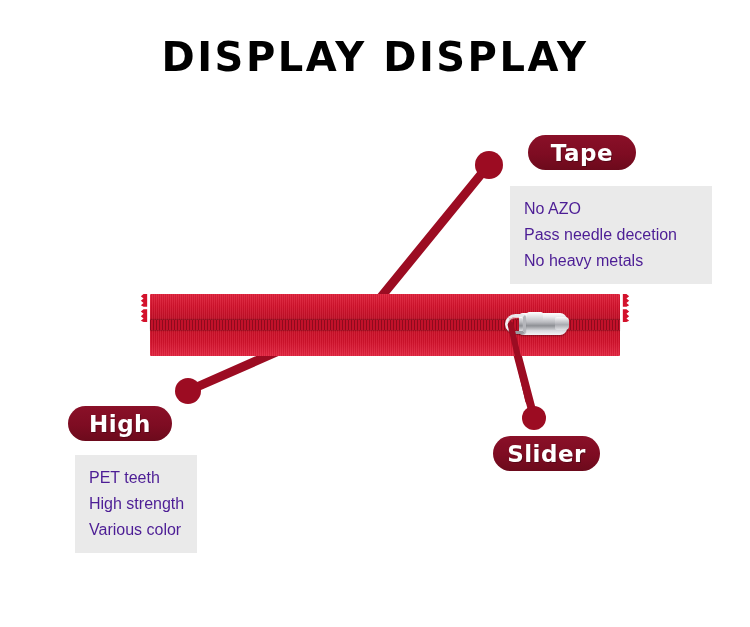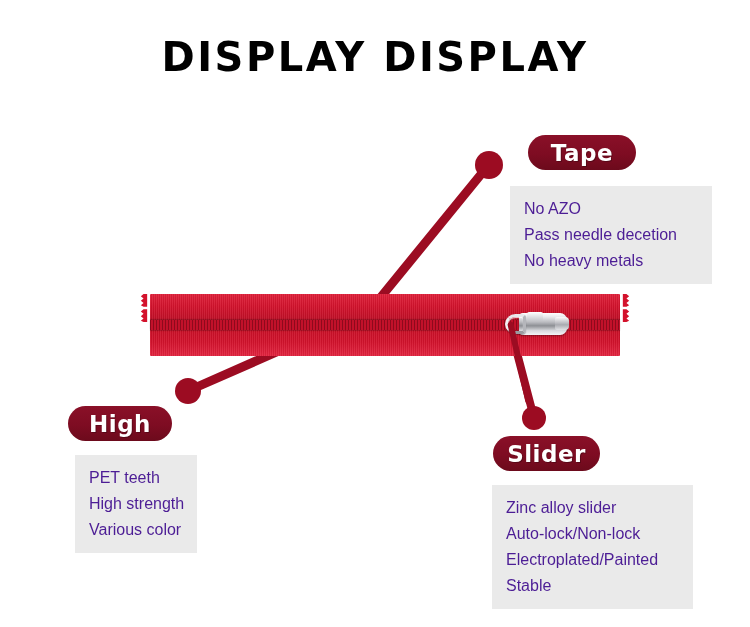--- a/index.html
+++ b/index.html
@@ -258,20 +258,14 @@
   <div id="badge-teeth" class="badge">High</div>
 
   <div id="box-teeth" class="info-box">
     <div class="line">PET teeth</div>
     <div class="line">High strength</div>
     <div class="line">Various color</div>
   </div>
 
   <div id="badge-slider" class="badge">Slider</div>
 
-  <div id="box-slider" class="info-box">
-    <div class="line">Zinc alloy slider</div>
-    <div class="line">Auto-lock/Non-lock</div>
-    <div class="line">Electroplated/Painted</div>
-    <div class="line">Stable</div>
-  </div>
 
 </div>
 
 </body></html>

